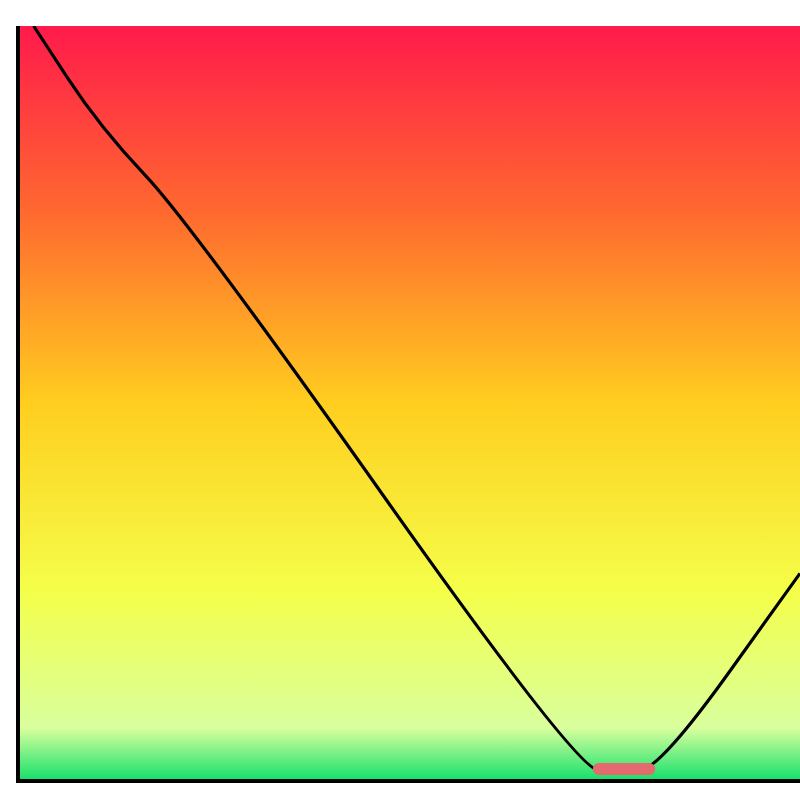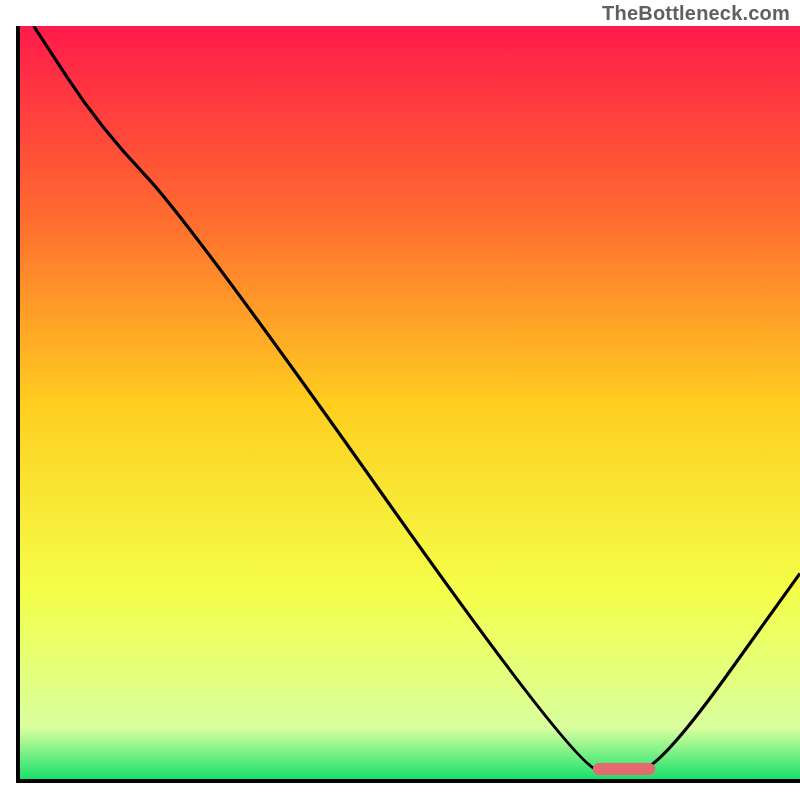--- a/index.html
+++ b/index.html
@@ -26,21 +26,20 @@
     letter-spacing: 0.2px;
   }
   svg {
     display: block;
   }
 </style>
 </head>
 <body>
 
 <div class="wrap">
-  <div class="attribution">TheBottleneck.com</div>
   <svg id="chart-svg" width="800" height="800" viewBox="0 0 800 800">
     <defs>
       <linearGradient id="bg-grad" x1="0" y1="0" x2="0" y2="1">
           <stop offset="0%" stop-color="#ff1a4b"></stop>
           <stop offset="25%" stop-color="#ff6a2f"></stop>
           <stop offset="50%" stop-color="#ffce1f"></stop>
           <stop offset="75%" stop-color="#f4ff4a"></stop>
           <stop offset="93%" stop-color="#d9ff9e"></stop>
           <stop offset="100%" stop-color="#11e06a"></stop>
         </linearGradient>

